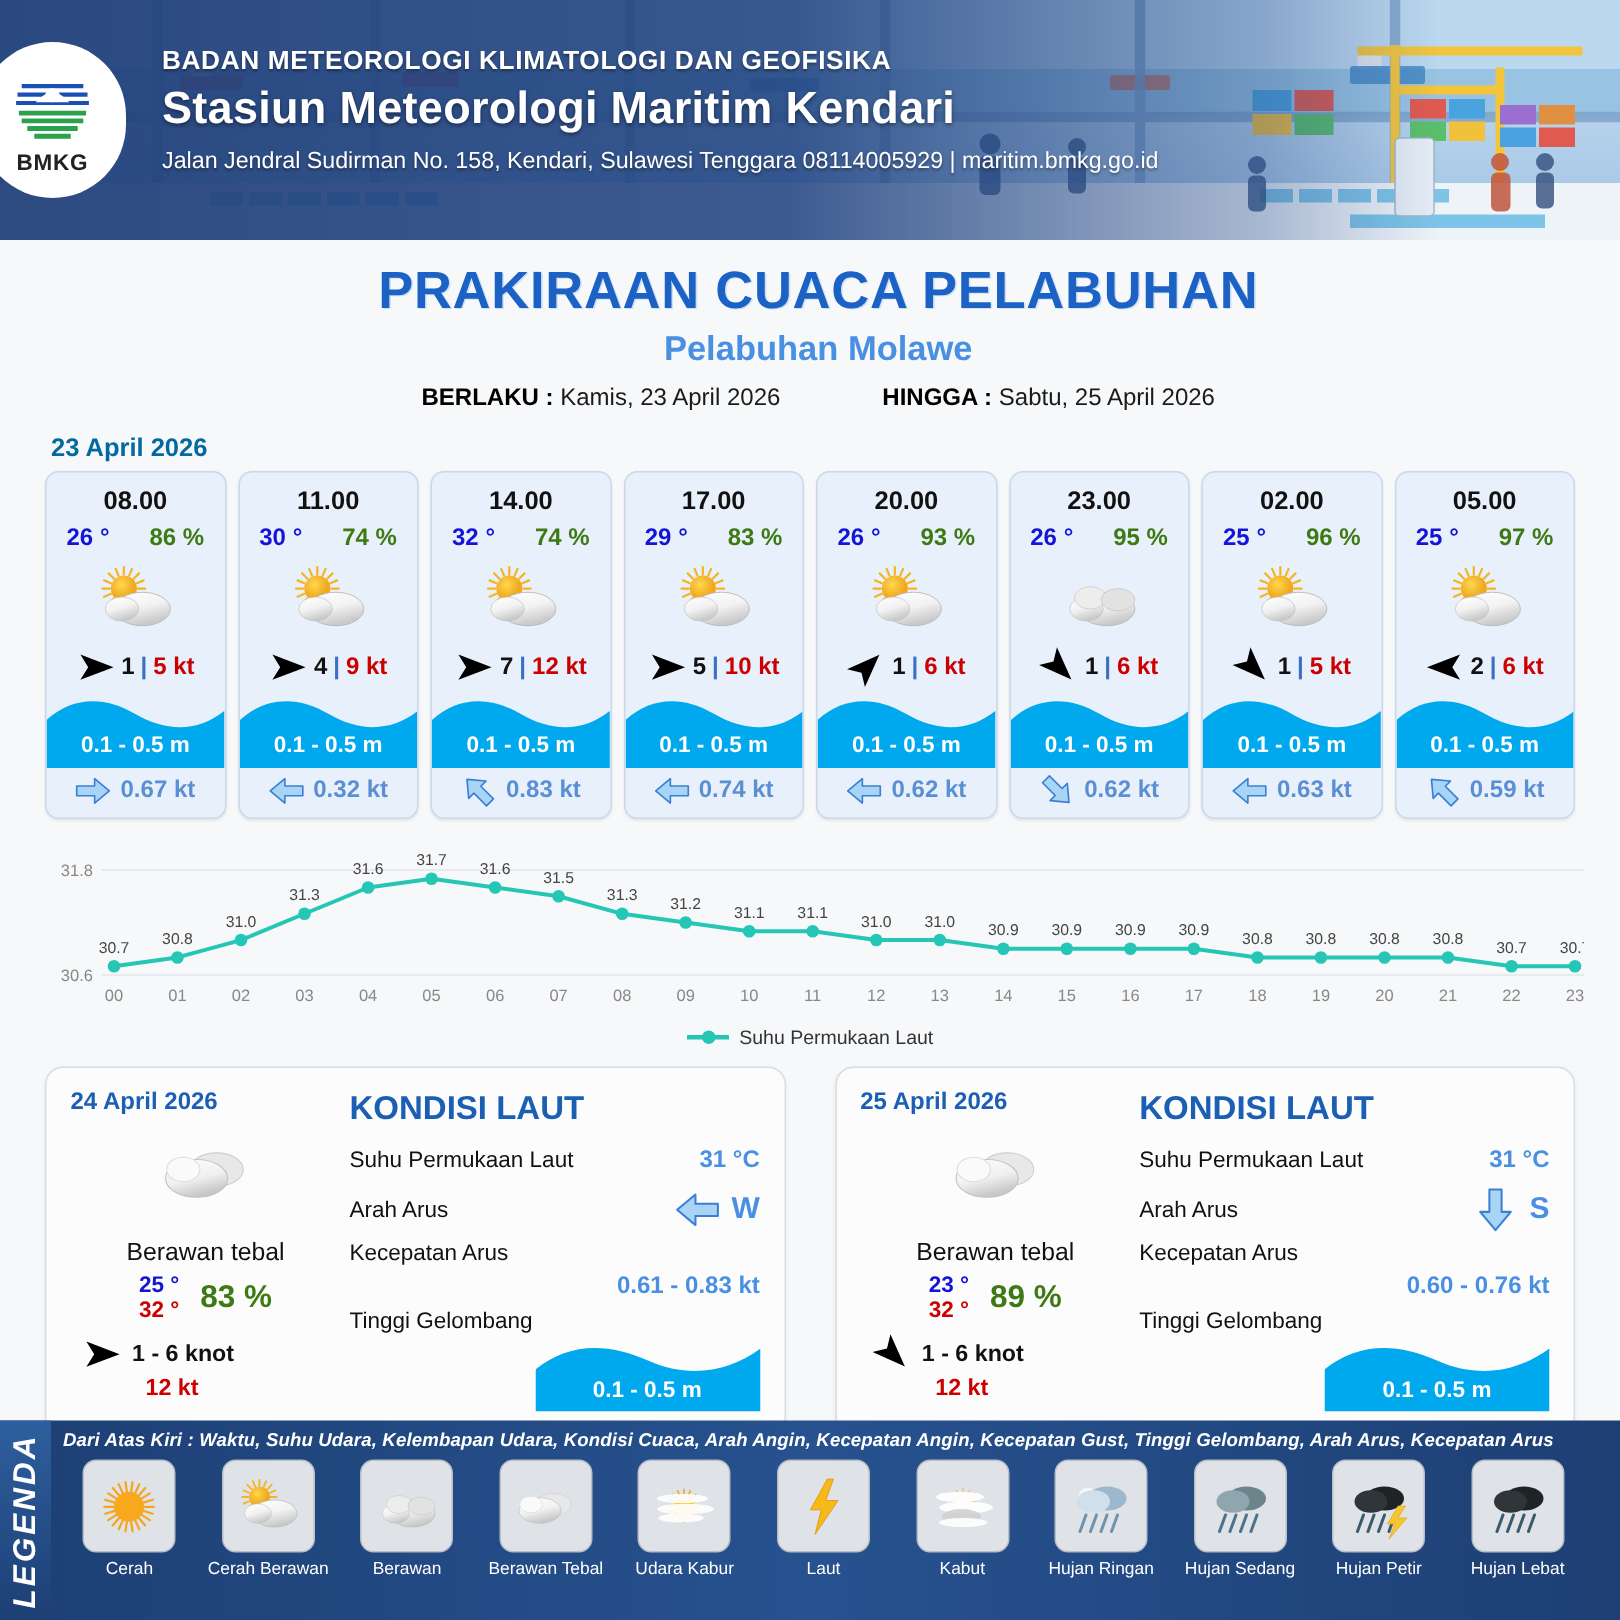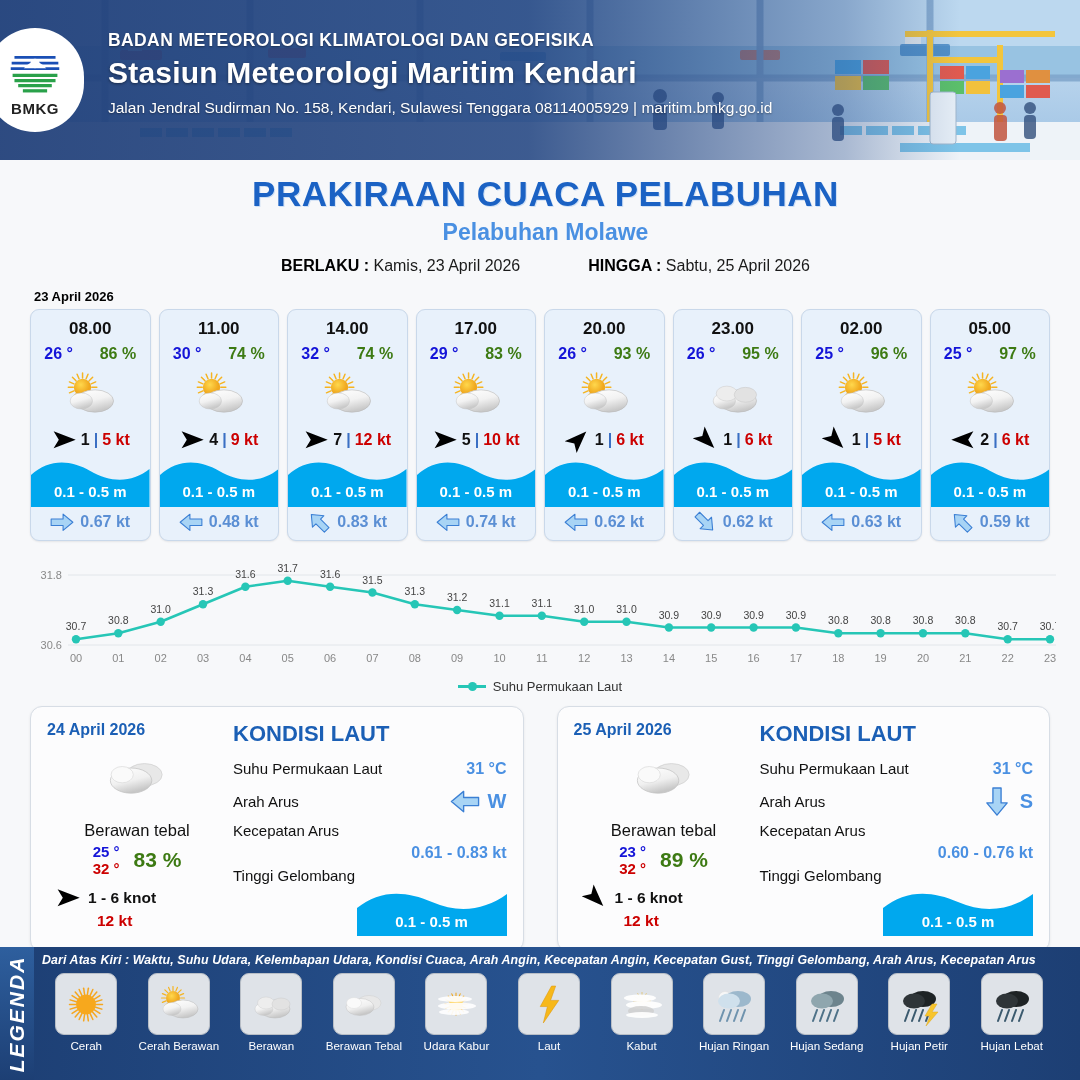--- a/index.html
+++ b/index.html
@@ -42,21 +42,21 @@
   .title-sub { font-size:23px; font-weight:bold; color:#4a90e2; margin-top:5px; }
   .valid-row {
     display:flex; justify-content:center; gap:68px; margin-top:11px;
     font-size:16px; color:#1a1a1a;
   }
   .valid-row b { color:#000; }
   .valid-row .val { font-weight:normal; }
 
   
   .date-label {
-    margin:14px 0 5px 34px; font-size:13px; font-weight:bold; color:#000000;
+    margin:14px 0 5px 34px; font-size:17px; font-weight:bold; color:#0369a1;
   }
 
   
   .cards {
     display:flex; gap:8px; padding:0 30px; justify-content:space-between;
   }
   .card {
     width:122px; background:#e8f1fb; border:1px solid #c9d8ea; border-radius:9px;
     overflow:hidden; display:flex; flex-direction:column; align-items:center;
     box-shadow:0 1px 2px rgba(0,0,0,.08);
@@ -411,21 +411,21 @@
     <path d="M0 20 C 18 4, 40 4, 61 16 C 82 28, 104 28, 122 14 L122 52 L0 52 Z" fill="#00a8ee"></path>
   </svg>
       <div class="wave-txt">0.1 - 0.5 m</div>
     </div>
     <div class="c-cur">
       <span style="display:flex">
           <svg viewBox="0 0 44 34" width="24" height="18.48" style="transform:rotate(180deg)">
     <path d="M2 11 L24 11 L24 2 L42 17 L24 32 L24 23 L2 23 Z" fill="#a8d4f5" stroke="#3b7fd4" stroke-width="2" stroke-linejoin="round"></path>
   </svg>
         </span>
-      <span class="v">0.48 kt</span>
+      <span class="v">0.32 kt</span>
     </div>
     </div>
     <div class="card">
     <div class="c-time">14.00</div>
     <div class="c-tr">
       <span class="c-temp">32 °</span>
       <span class="c-hum">74 %</span>
     </div>
     <div class="c-icon">
         <svg viewBox="0 0 100 80" width="62" height="49.6">

